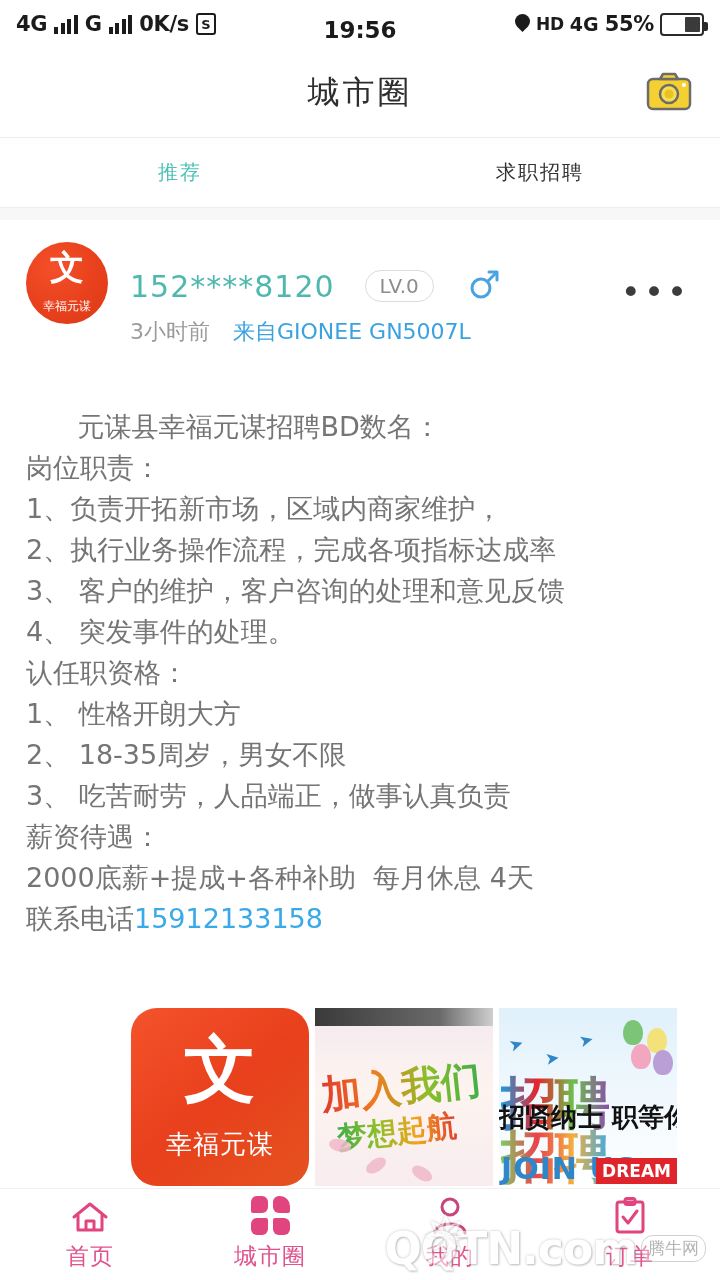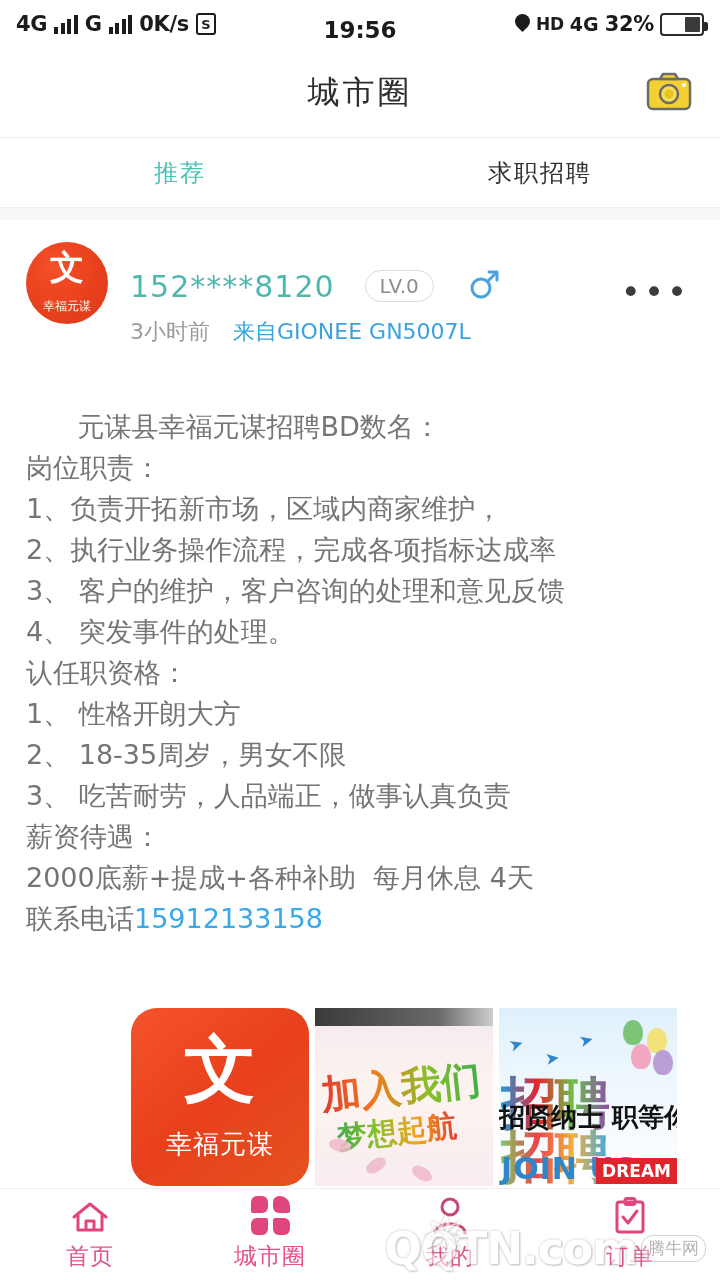--- a/index.html
+++ b/index.html
@@ -58,21 +58,21 @@
     position:relative;background:#ffffff;border-bottom:1px solid #ececec;
   }
   .title{ font-size:32px;color:#2e2e2e;letter-spacing:3px; }
   .cam{ position:absolute;right:28px;top:50%;transform:translateY(-50%); }
 
   
   .tabs{
     height:70px;display:flex;align-items:center;background:#ffffff;
     border-bottom:1px solid #eeeeee;
   }
-  .tab{ flex:1;text-align:center;font-size:24px;letter-spacing:2px; }
+  .tab{ flex:1;text-align:center;font-size:20px;letter-spacing:2px; }
   .tab.active{ color:#4cc2b4; }
   .tab.idle{ color:#333333; }
 
   .spacer{ height:12px;background:#f7f7f7; }
 
   
   .post{ padding:22px 26px 0 26px;background:#ffffff; }
   .post-head{ display:flex;align-items:flex-start; }
   .avatar{
     width:82px;height:82px;border-radius:50%;flex:0 0 82px;
@@ -212,21 +212,21 @@
       <span class="sb-txt">0K/s</span>
       <span class="sbox">S</span>
     </div>
 
     <div class="clock">19:56</div>
 
     <div class="sb-right">
       <span class="pin"></span>
       <span class="sb-txt sm">HD</span>
       <span class="fourg-sm">4G</span>
-      <span class="sb-txt">32%</span>
+      <span class="sb-txt">55%</span>
       <span class="battery">
           <span class="fill"></span>
         </span>
     </div>
   </div>
 
   <div class="titlebar">
     <div class="title">城市圈</div>
     <div class="cam">
       <svg width="46" height="40" viewBox="0 0 46 40">

